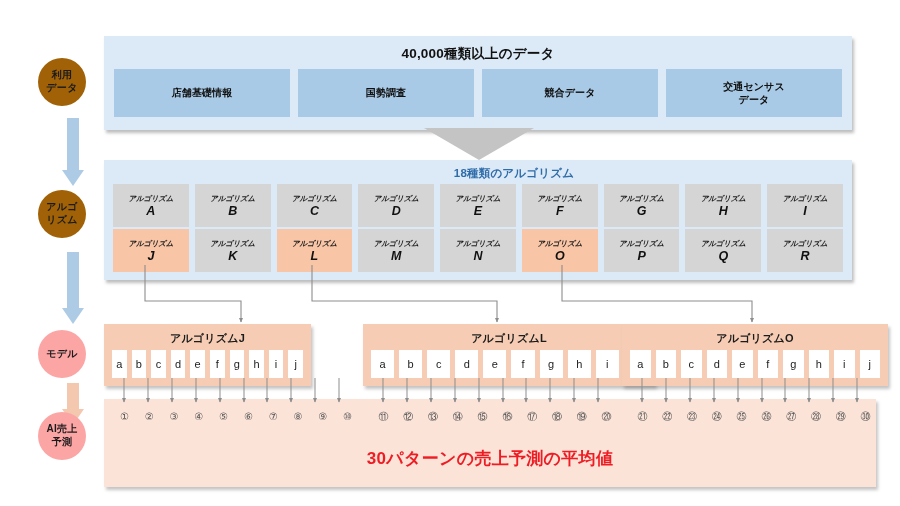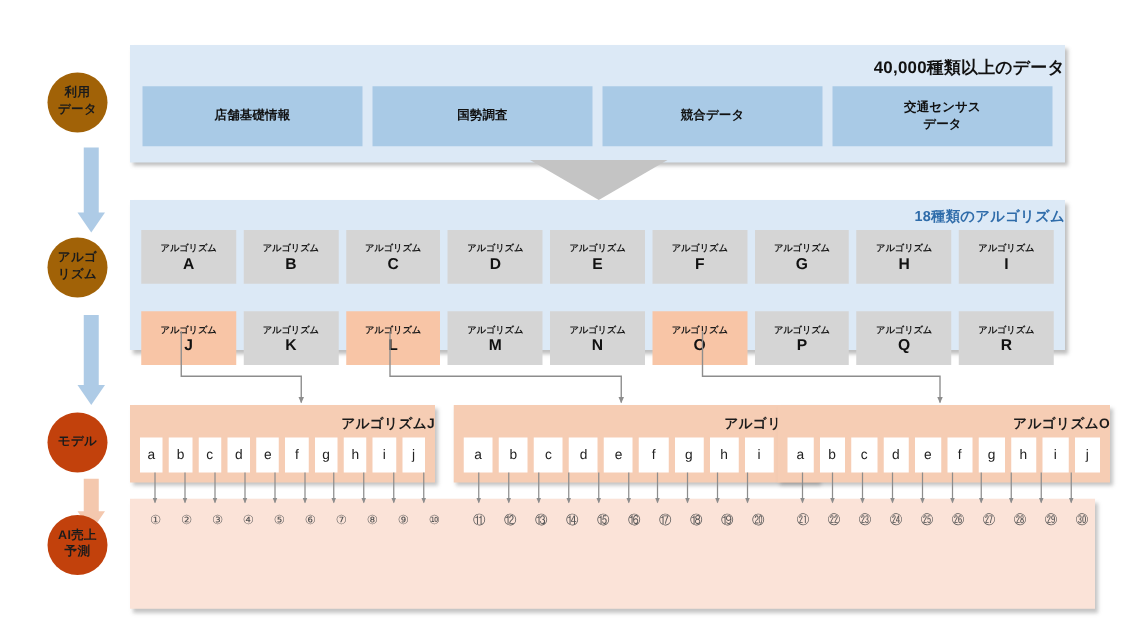--- a/index.html
+++ b/index.html
@@ -32,21 +32,21 @@
     justify-content: center;
     text-align: center;
     font-size: 10px;
     font-weight: bold;
     line-height: 1.28;
     letter-spacing: .3px;
     color: #1b1b1b;
     z-index: 6;
   }
   .stage-circle.blue { background: #a16207; }
-  .stage-circle.peach { background: #c2410c; }
+  .stage-circle.peach { background: #fca5a5; }
 
   .rail-arrow {
     position: absolute;
     z-index: 5;
   }
 
   
   .panel {
     position: absolute;
     box-sizing: border-box;
@@ -61,34 +61,35 @@
   }
   .panel-peach-light {
     background: #fbe3d8;
     box-shadow: 2px 3px 3px rgba(110,110,110,.40);
   }
 
   .panel-title {
     position: absolute;
     left: 0;
     width: 100%;
-    text-align: right;
+    text-align: center;
     font-weight: bold;
   }
   .data-title {
     top: 9px;
     font-size: 13.5px;
     color: #111111;
     letter-spacing: .2px;
   }
   .algo-title {
     top: 6px;
     font-size: 11.5px;
     color: #2f6caa;
     letter-spacing: .2px;
+    padding-left: 36px;
   }
   .model-title {
     top: 7px;
     font-size: 11px;
     color: #1b1b1b;
     letter-spacing: .2px;
   }
 
   
   .data-chips {
@@ -124,21 +125,22 @@
 
   
   .algo-grid {
     position: absolute;
     left: 9px;
     top: 24px;
     right: 9px;
     display: grid;
     grid-template-columns: repeat(9, 1fr);
     grid-template-rows: 43px 43px;
-    gap: 22px 6px;
+    gap: 2px 6px;
+    font-style: italic;
   }
   .algo-cell {
     background: #d5d5d5;
     display: flex;
     flex-direction: column;
     align-items: center;
     justify-content: center;
     gap: 1px;
     box-sizing: border-box;
   }
@@ -355,21 +357,21 @@
       </marker>
     </defs>
 
     <path d="M 145 265 L 145 301 L 241 301 L 241 322" fill="none" stroke="#8d8d8d" stroke-width="1.1" marker-end="url(#arrowGray)"></path>
 
     <path d="M 312 265 L 312 301 L 497 301 L 497 322" fill="none" stroke="#8d8d8d" stroke-width="1.1" marker-end="url(#arrowGray)"></path>
 
     <path d="M 562 265 L 562 301 L 752 301 L 752 322" fill="none" stroke="#8d8d8d" stroke-width="1.1" marker-end="url(#arrowGray)"></path>
   </svg>
 
-  <div class="panel panel-peach" style="left:104px; top:324px; width:244px; height:62px;text-decoration:underline;">
+  <div class="panel panel-peach" style="left:104px; top:324px; width:207px; height:62px;text-decoration:underline;">
     <div class="panel-title model-title">アルゴリズムJ</div>
     <div class="model-tiles">
       <div class="model-tile">a</div>
       <div class="model-tile">b</div>
       <div class="model-tile">c</div>
       <div class="model-tile">d</div>
       <div class="model-tile">e</div>
       <div class="model-tile">f</div>
       <div class="model-tile">g</div>
       <div class="model-tile">h</div>
@@ -482,15 +484,16 @@
       <div class="pred-num">㉓</div>
       <div class="pred-num">㉔</div>
       <div class="pred-num">㉕</div>
       <div class="pred-num">㉖</div>
       <div class="pred-num">㉗</div>
       <div class="pred-num">㉘</div>
       <div class="pred-num">㉙</div>
       <div class="pred-num">㉚</div>
     </div>
 
+    <div class="pred-caption" style="color: rgb(239, 28, 36);">30パターンの売上予測の平均値</div>
   </div>
 
 </div>
 
 </body></html>

